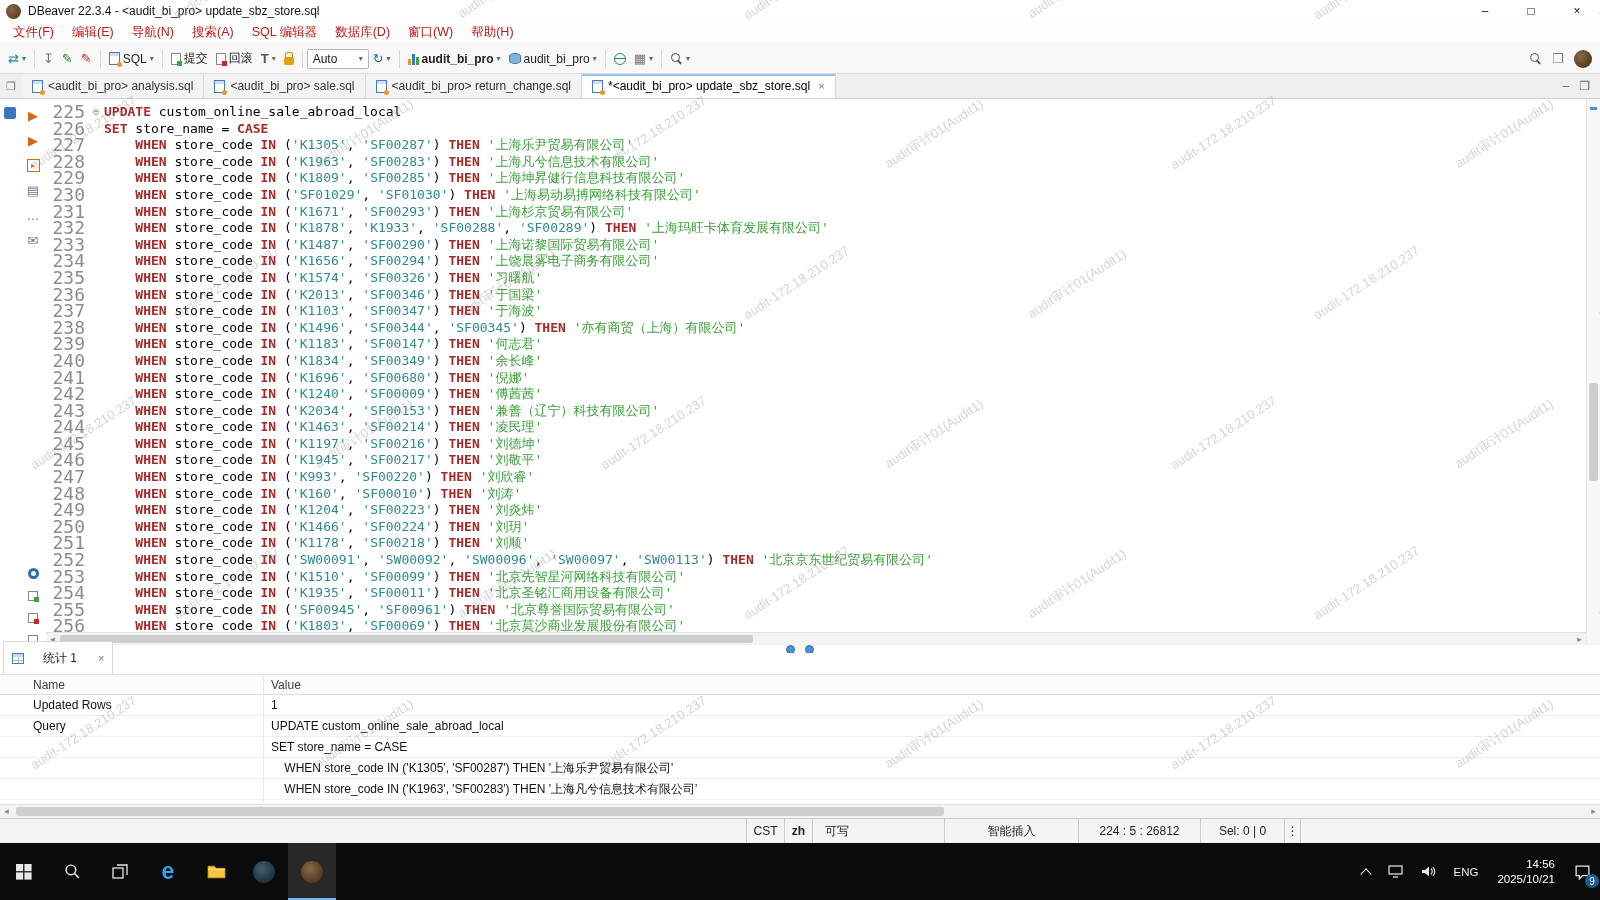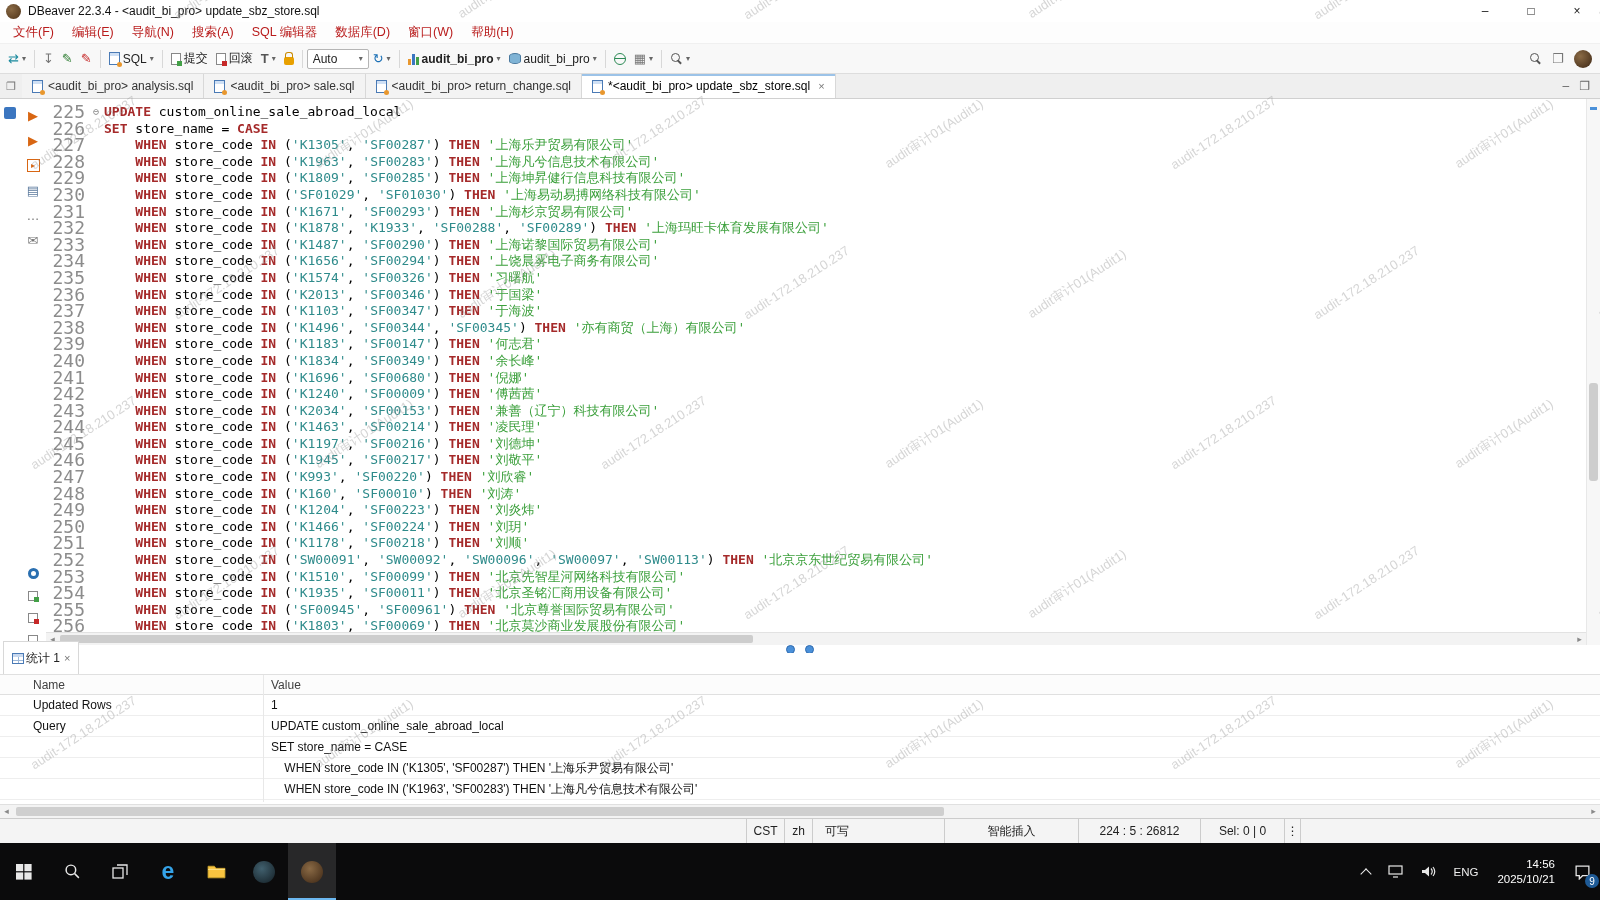--- a/index.html
+++ b/index.html
@@ -86,38 +86,38 @@
   .vthumb{position:absolute;left:2px;right:2px;top:52%;height:18%;background:#cdcdcd;border-radius:3px;}
   .vmark{position:absolute;left:3px;right:3px;top:8px;height:3px;background:#4a90d9;}
 
   
   .sash{position:absolute;top:645px;left:0;width:1600px;height:8px;background:#fff;display:flex;justify-content:center;align-items:center;gap:10px;}
   .sash-dot{width:9px;height:9px;border-radius:50%;background:#4a90d9;border:1px solid #2f6bb0;}
 
   
   .panel{position:absolute;top:653px;left:0;width:1600px;height:165px;background:#fff;}
   .panel-tabs{height:22px;border-bottom:1px solid #e0e0e0;display:flex;align-items:flex-end;padding-left:3px;}
-  .ptab{display:flex;align-items:center;gap:2px;height:21px;padding:16px 8px;border:1px solid #d8d8d8;border-bottom:none;background:#fff;font-size:12px;}
+  .ptab{display:flex;align-items:center;gap:19px;height:21px;padding:16px 8px;border:1px solid #d8d8d8;border-bottom:none;background:#fff;font-size:12px;}
   .ptab-close{color:#777;font-size:11px;margin-left:2px;}
   .grid-icon{width:12px;height:11px;border:1px solid #4a7ab5;background:linear-gradient(to bottom,#c9d9ef 0 3px,transparent 3px),linear-gradient(to right,transparent 0 5px,#9db8d9 5px 6px,transparent 6px),linear-gradient(to bottom,transparent 0 6px,#9db8d9 6px 7px,transparent 7px);}
   .stats-table{position:relative;height:127px;overflow:hidden;}
   .stats-table::before{content:'';position:absolute;left:263px;top:0;height:100%;width:1px;background:#e8e8e8;z-index:1;}
   .stat-header{display:flex;height:20px;line-height:20px;border-bottom:1px solid #e0e0e0;color:#404040;background:#fcfcfc;font-size:12px;}
   .stat-name{flex:0 0 263px;padding-left:33px;white-space:pre;}
   .stat-value{padding-left:8px;white-space:pre;}
   .stat-row{display:flex;height:21px;line-height:21px;border-bottom:1px solid #eee;font-size:12px;color:#111;}
   .panel-hscroll{position:absolute;left:0;right:0;bottom:0;height:14px;background:#f3f3f3;border-top:1px solid #e0e0e0;}
   .phthumb{position:absolute;left:16px;top:2px;bottom:2px;width:58%;background:#cfcfcf;border-radius:2px;}
 
   
   .statusbar{position:absolute;top:818px;left:0;width:1600px;height:25px;background:#f4f4f4;border-top:1px solid #ccc;display:flex;align-items:stretch;font-size:12px;color:#222;}
   .sb-spacer{flex:1;}
   .sseg{border-left:1px solid #ccc;display:flex;align-items:center;justify-content:center;padding:0 6px;white-space:nowrap;}
   .sseg.left{justify-content:flex-start;padding-left:12px;}
-  .w38{width:38px;} .w28{width:28px;} .w132{width:132px;} .w134{width:134px;} .w122{width:122px;} .w84{width:84px;} .w16{width:16px;padding:0;}
+  .w38{width:38px;} .w28{width:28px;font-weight:bold;} .w132{width:132px;} .w134{width:134px;} .w122{width:122px;} .w84{width:84px;} .w16{width:16px;padding:0;}
   .sb-tail{flex:0 0 300px;border-left:1px solid #ccc;}
 
   
   .taskbar{position:absolute;top:843px;left:0;width:1600px;height:57px;background:#0b0b0c;display:flex;align-items:center;z-index:70;}
   .task-btn{width:48px;height:100%;display:flex;align-items:center;justify-content:center;position:relative;}
   .active-app{background:rgba(255,255,255,0.12);box-shadow:inset 0 -2px 0 #6cb8f0;}
   .edge-e{font-size:23px;font-weight:bold;color:#35a3e8;font-family:"Liberation Sans",sans-serif;}
   .app-circle{width:22px;height:22px;border-radius:50%;}
   .app-circle.dark{background:radial-gradient(circle at 40% 35%, #41606e, #131e24);}
   .app-circle.brown{background:radial-gradient(circle at 40% 35%, #8a6a45, #3c2614);}

